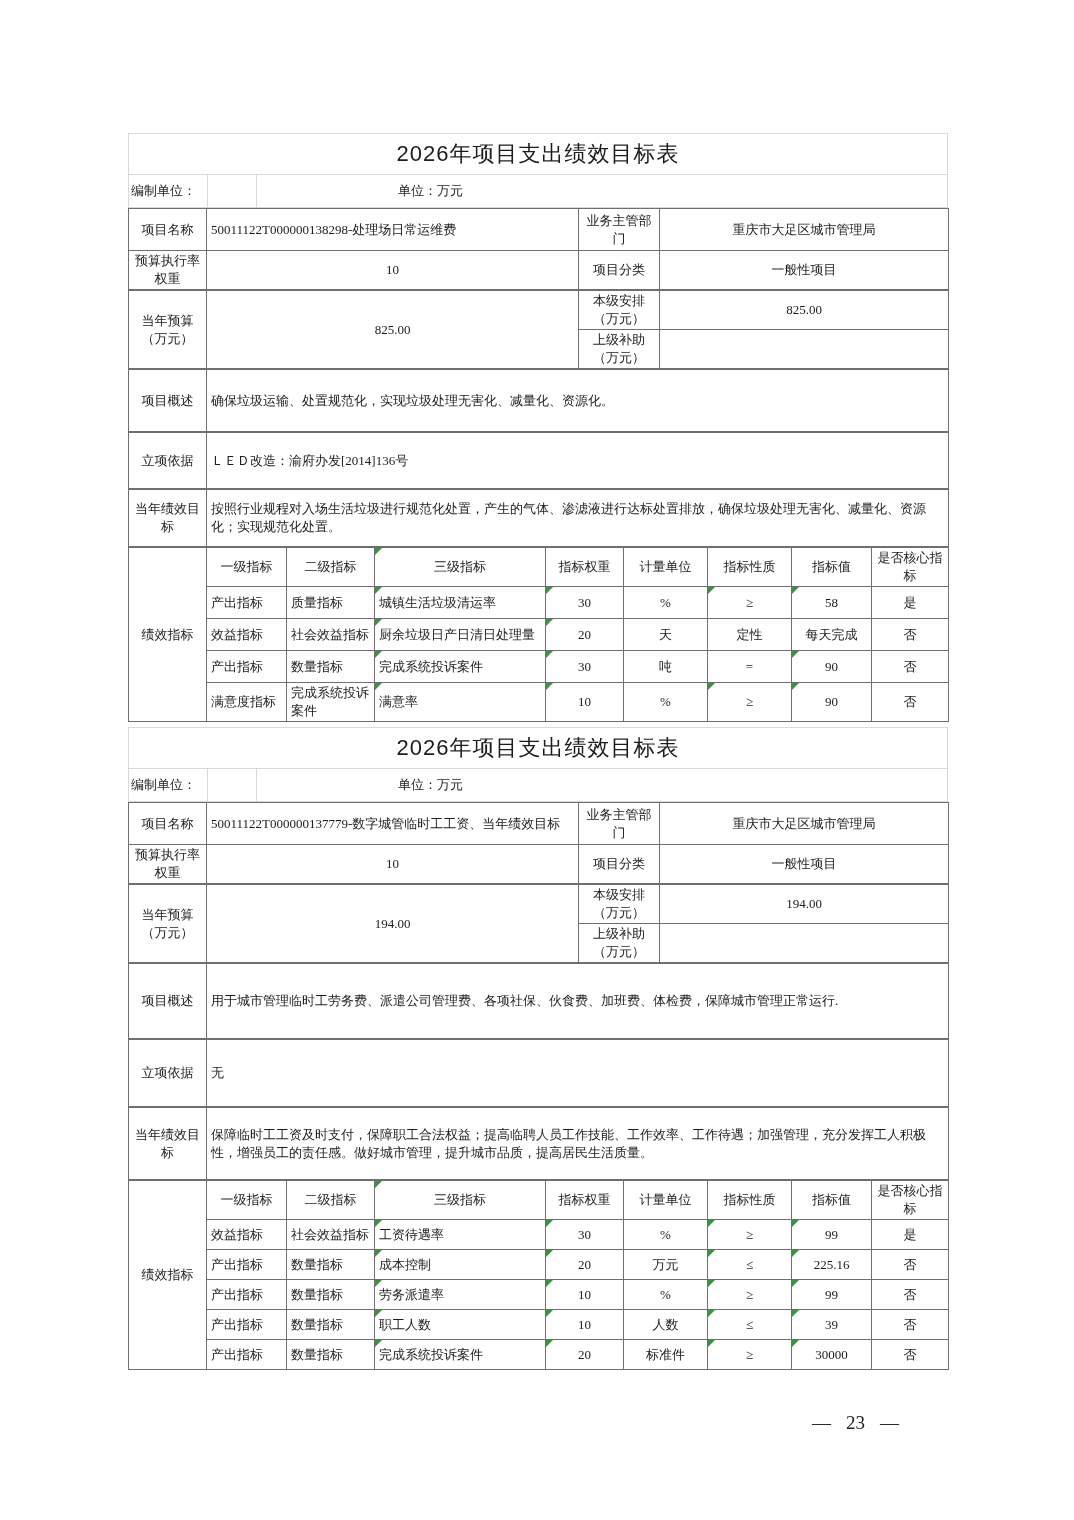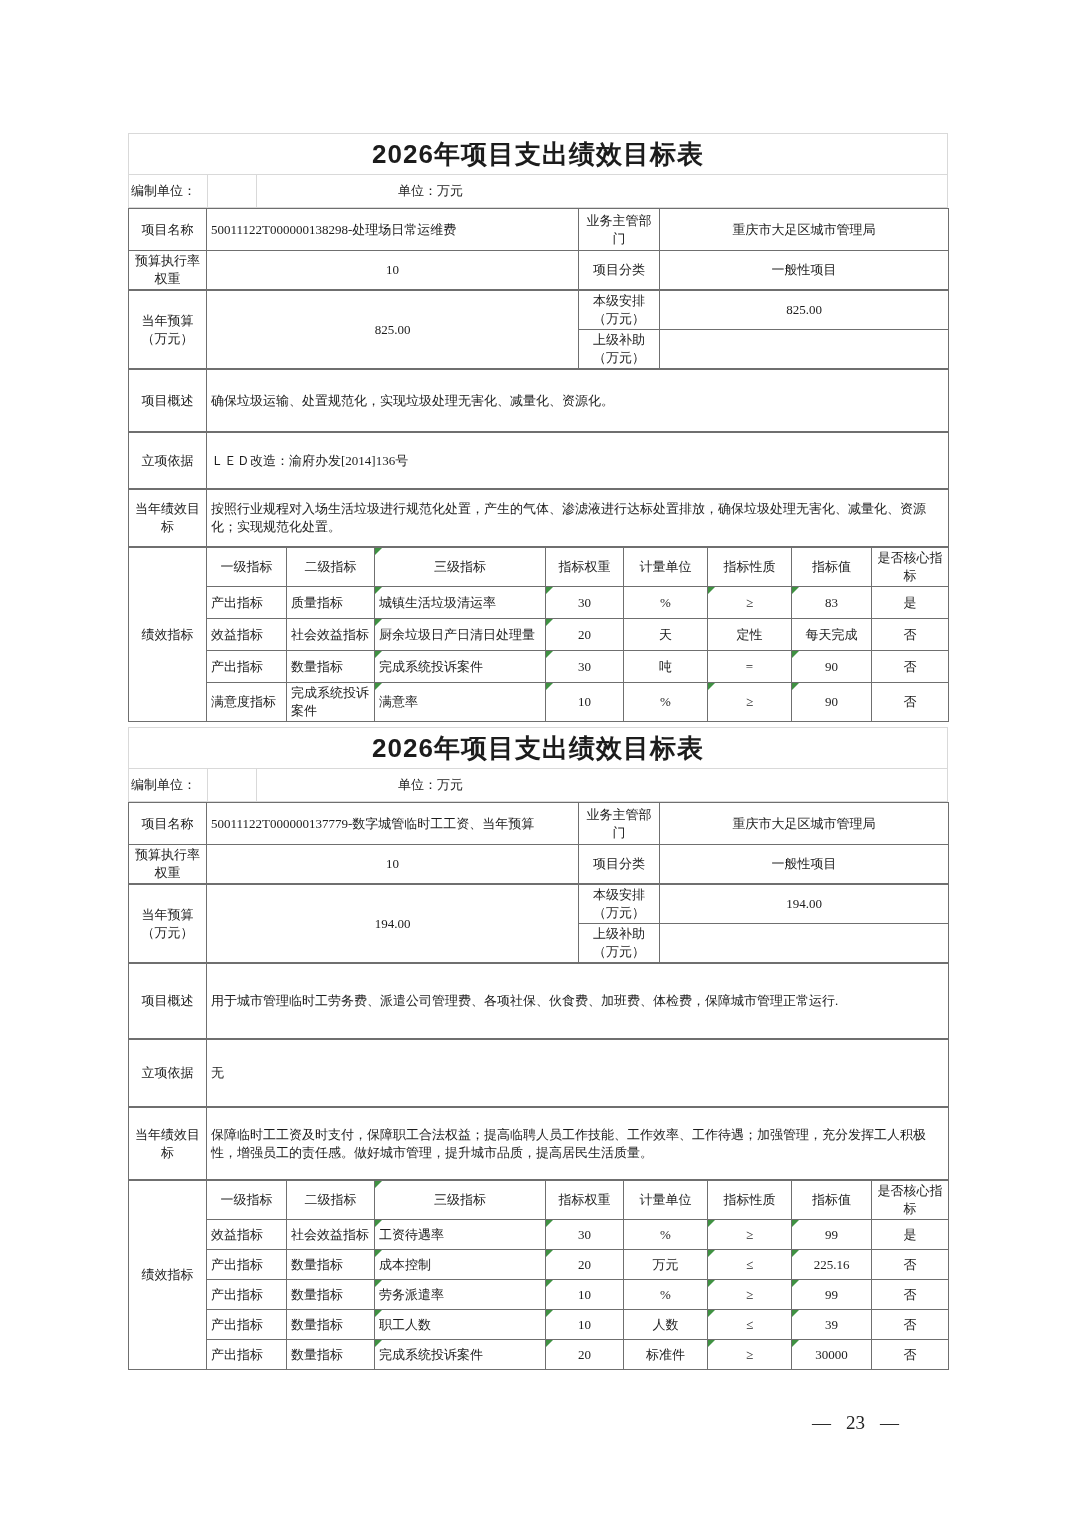--- a/index.html
+++ b/index.html
@@ -3,21 +3,21 @@
 <meta charset="utf-8">
 <style>
   html,body{margin:0;padding:0;background:#ffffff;}
   .page{position:relative;width:1074px;height:1520px;background:#ffffff;overflow:hidden;
         font-family:"Liberation Serif","DejaVu Serif",serif;color:#1c1c1c;}
   .sheet{position:absolute;left:128px;top:133px;width:820px;}
 
   
   .doc-title{height:40px;line-height:40px;text-align:center;
              font-family:"Liberation Sans","DejaVu Sans",sans-serif;
-             font-weight:bold;font-size:26px;letter-spacing:1px;
+             font-weight:normal;font-size:22px;letter-spacing:1px;
              border:1px solid #d9d9d9;border-bottom:none;}
   .unit-row{display:flex;align-items:center;height:32px;font-size:13px;
             border:1px solid #d9d9d9;}
   .unit-row .u-lbl{width:76px;padding-left:2px;border-right:1px solid #d9d9d9;
                    align-self:stretch;display:flex;align-items:center;text-align:right;}
   .unit-row .u-val{flex:1;padding-left:5px;}
   .unit-row .u-unit{width:206px;align-self:stretch;display:flex;align-items:center;
                     justify-content:flex-end;border-left:1px solid #d9d9d9;padding-right:2px;margin-left:48px;}
 
   
@@ -181,21 +181,21 @@
           <td class="c">指标值</td>
           <td class="c">是否核心指标</td>
         </tr>
         <tr class="ind-row">
           <td>产出指标</td>
           <td>质量指标</td>
           <td class="tri">城镇生活垃圾清运率</td>
           <td class="c tri">30</td>
           <td class="c">%</td>
           <td class="c tri">≥</td>
-          <td class="c tri">83</td>
+          <td class="c tri">58</td>
           <td class="c">是</td>
         </tr>
         <tr class="ind-row">
           <td>效益指标</td>
           <td>社会效益指标</td>
           <td class="tri">厨余垃圾日产日清日处理量</td>
           <td class="c tri">20</td>
           <td class="c">天</td>
           <td class="c">定性</td>
           <td class="c">每天完成</td>
@@ -235,21 +235,21 @@
       <table>
         <colgroup class="info-cols">
             <col>
             <col>
             <col>
             <col>
           </colgroup>
         <tbody>
             <tr class="r-name">
           <td class="c">项目名称</td>
-          <td>50011122T000000137779-数字城管临时工工资、当年预算</td>
+          <td>50011122T000000137779-数字城管临时工工资、当年绩效目标</td>
           <td class="c">业务主管部门</td>
           <td class="c">重庆市大足区城市管理局</td>
         </tr>
         <tr class="r-weight">
           <td class="c">预算执行率权重</td>
           <td class="c">10</td>
           <td class="c">项目分类</td>
           <td class="c">一般性项目</td>
         </tr>
       </tbody>

